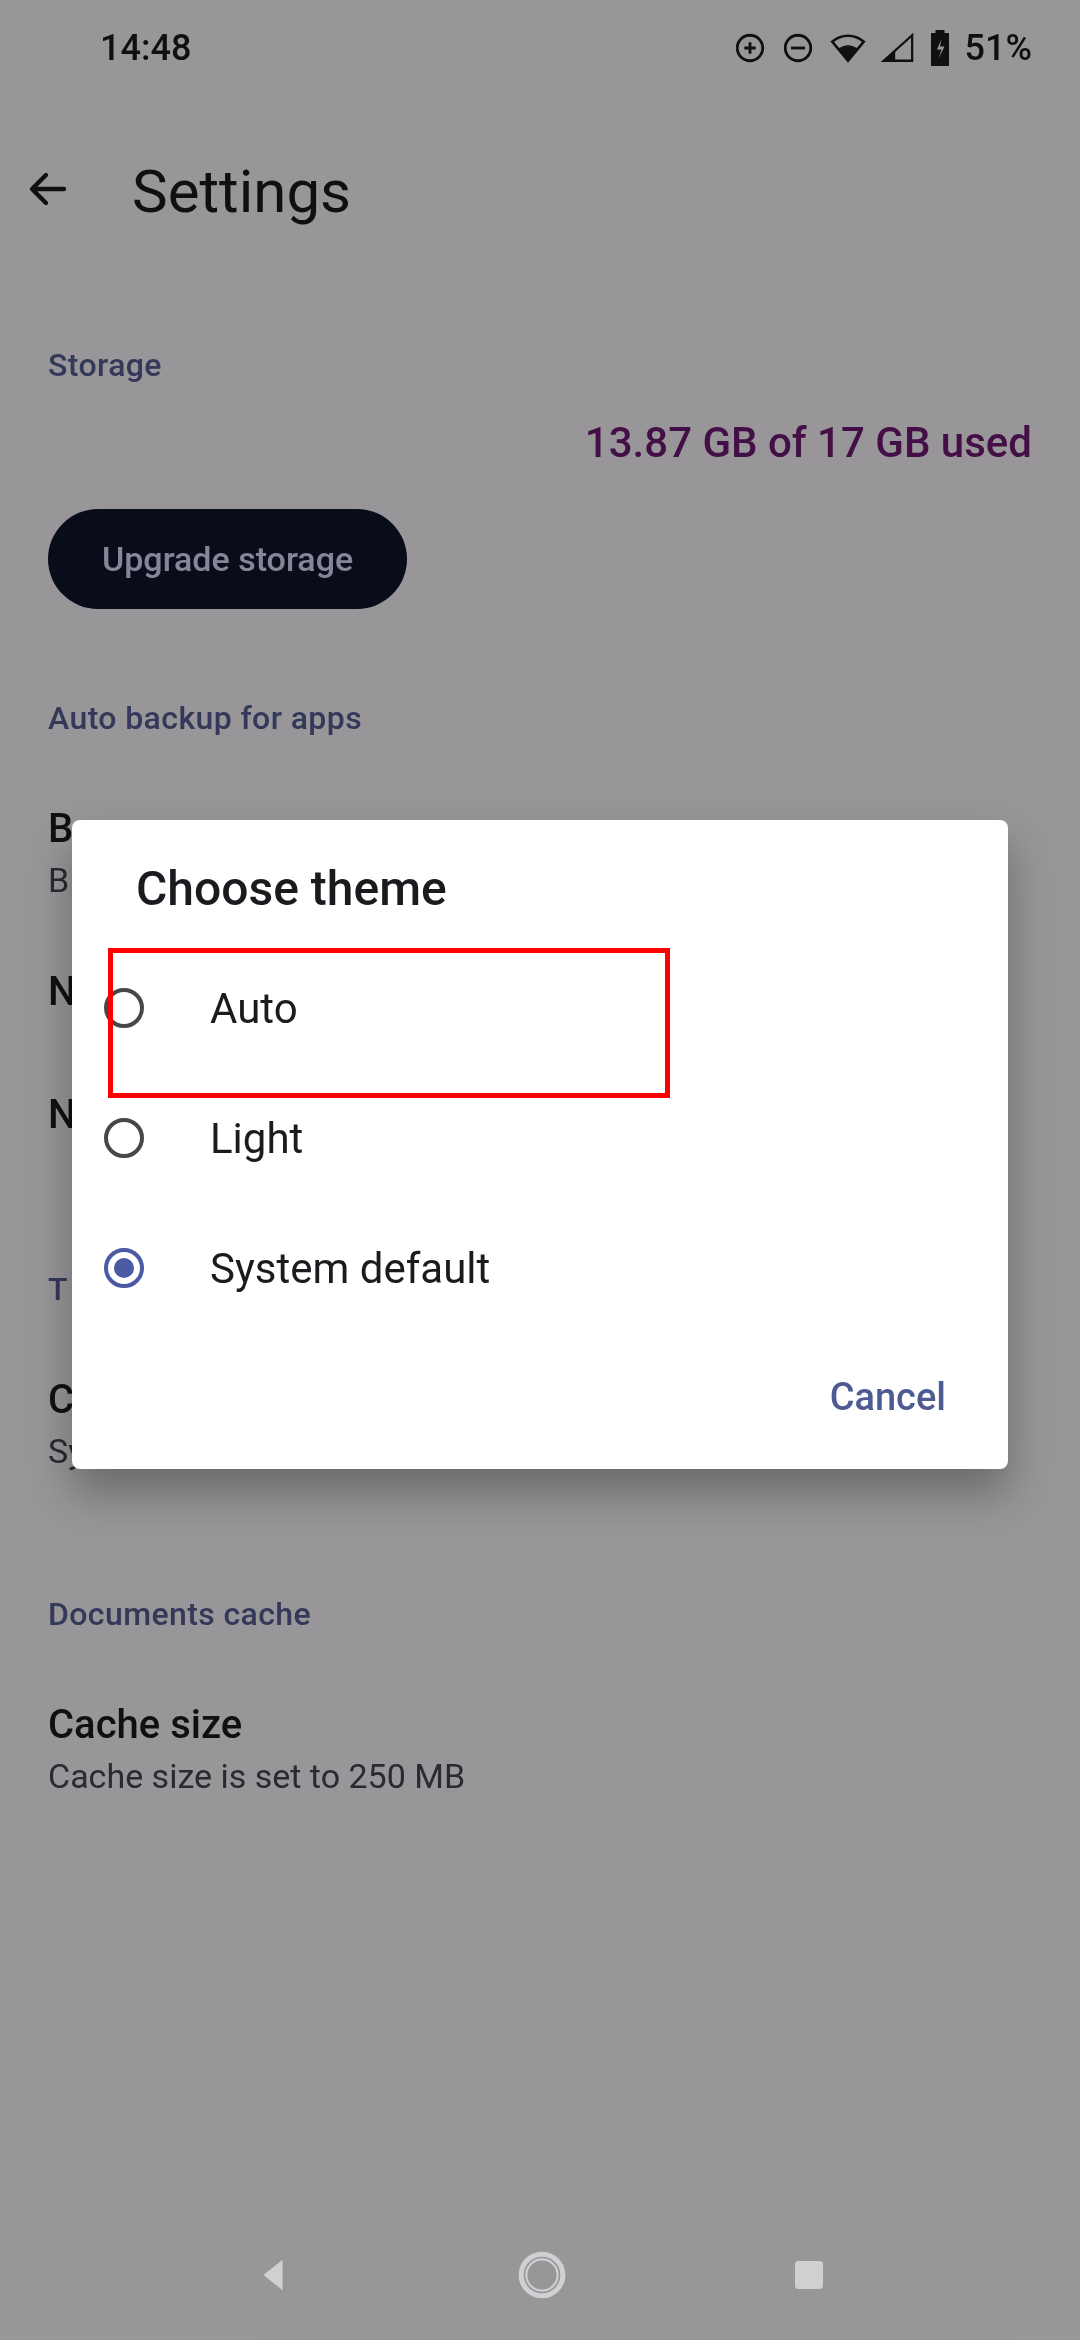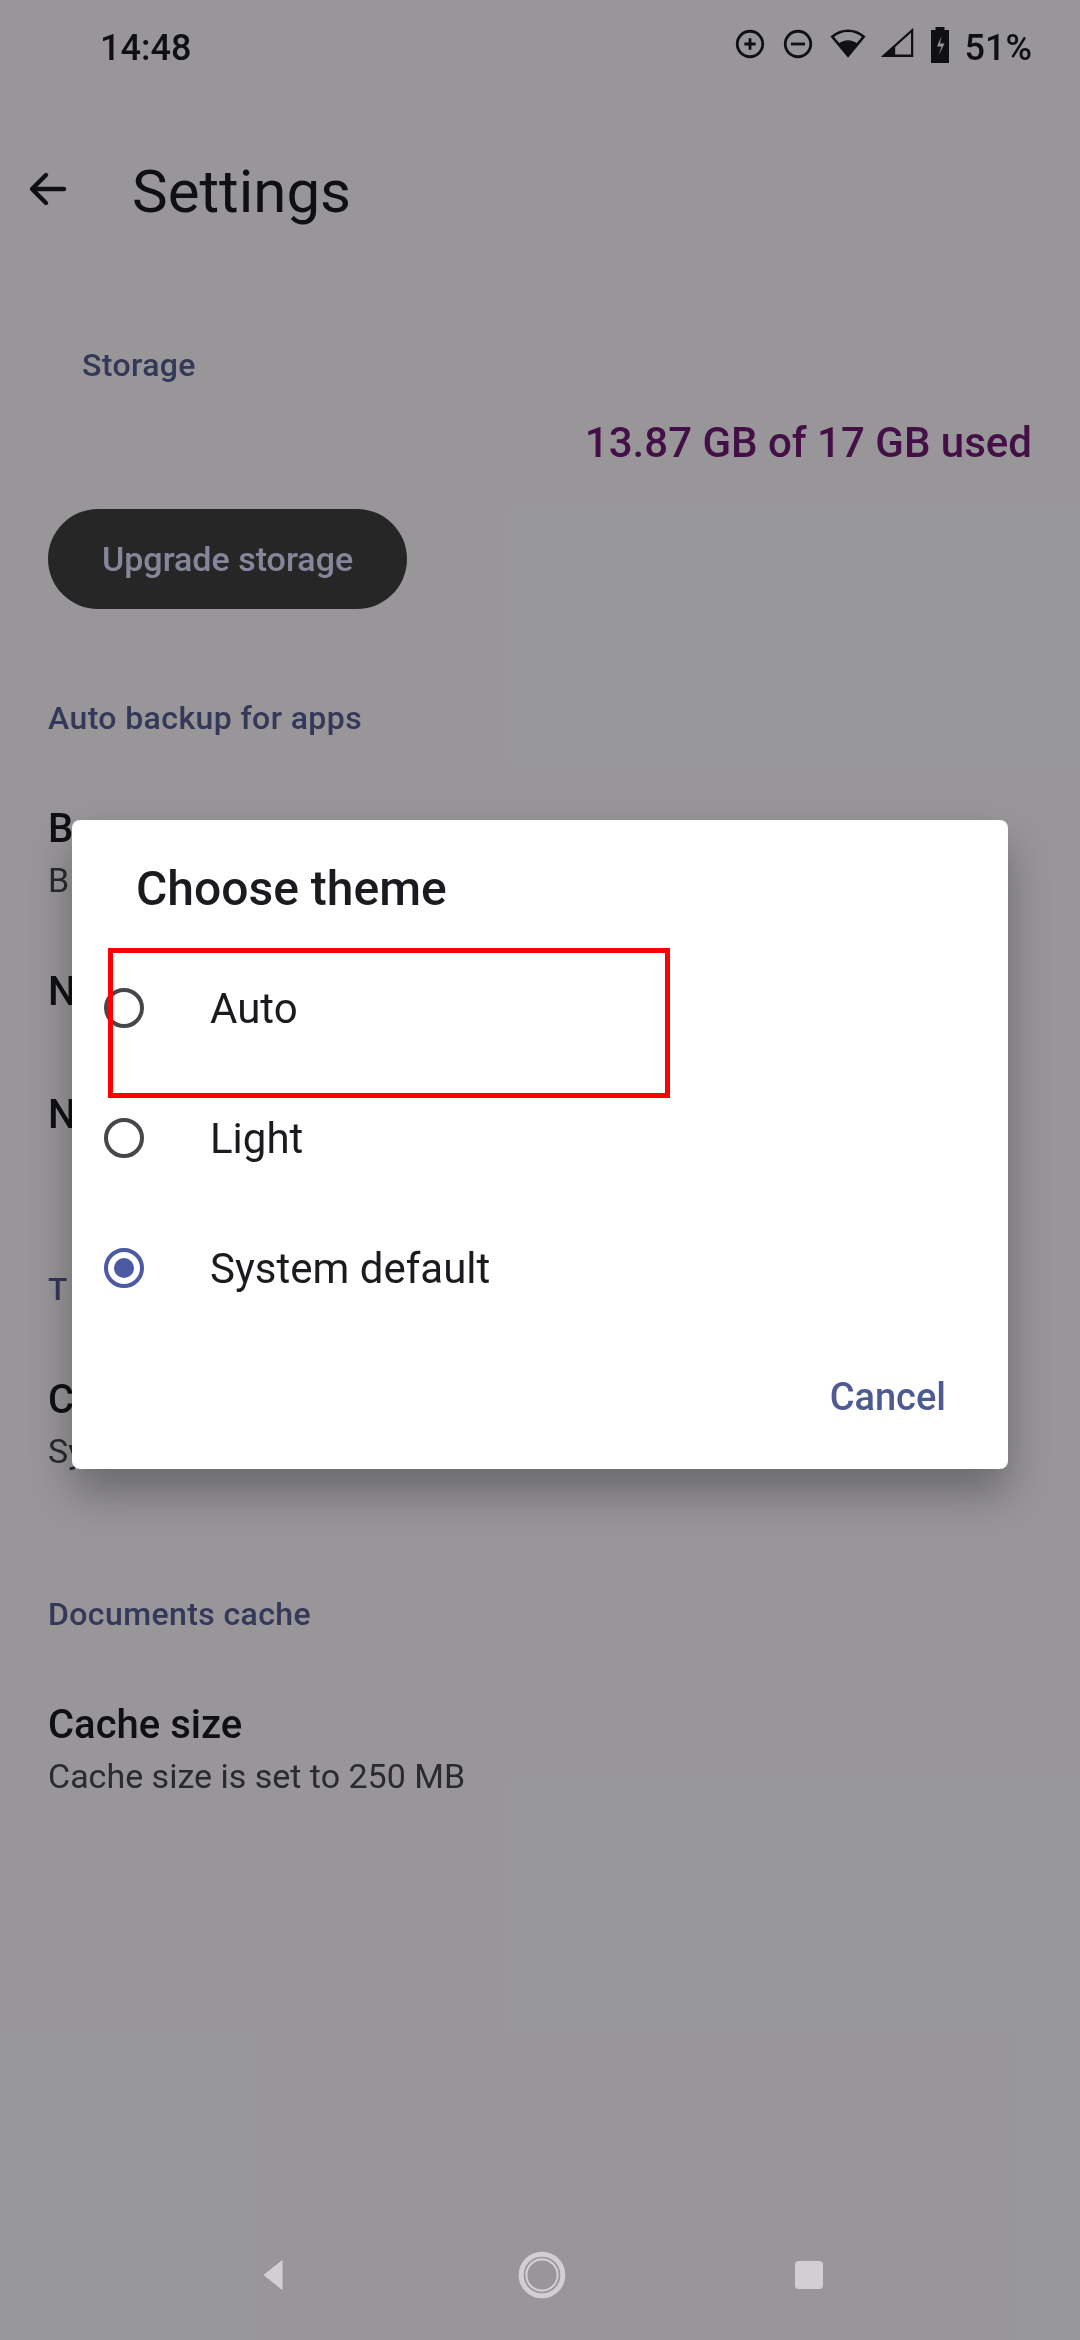--- a/index.html
+++ b/index.html
@@ -15,21 +15,21 @@
   .statusbar {
     height: 96px;
     display: flex;
     align-items: center;
     justify-content: space-between;
     padding: 0 48px 0 100px;
     font-size: 36px;
     font-weight: 500;
     color: #1b1b1f;
   }
-  .statusbar .right { display: flex; gap: 14px; }
+  .statusbar .right { display: flex; align-items: center; gap: 14px; }
   .statusbar svg { display: block; }
 
   
   .appbar {
     height: 190px;
     display: flex;
     align-items: center;
     gap: 60px;
     padding: 0 24px;
   }
@@ -42,33 +42,33 @@
   
   .content { padding: 0 48px; }
   .section-header {
     font-size: 32px;
     font-weight: 500;
     color: #575e94;
     letter-spacing: 0.4px;
     margin-top: 90px;
     margin-bottom: 34px;
   }
-  .section-header.first { margin-top: 60px; margin-left: 34px; }
+  .section-header.first { margin-top: 60px; }
   .storage-used {
     font-size: 42px;
     font-weight: 500;
     color: #701a75;
     margin-bottom: 42px;
     text-align: right;
   }
   .pill-button {
     display: inline-block;
     padding: 30px 54px;
     border-radius: 60px;
-    background: #404040;
+    background: #0f172a;
     color: #dde1ff;
     font-size: 34px;
     font-weight: 500;
   }
 
   .pref {
     padding: 34px 0;
   }
   .pref .title {
     font-size: 40px;

